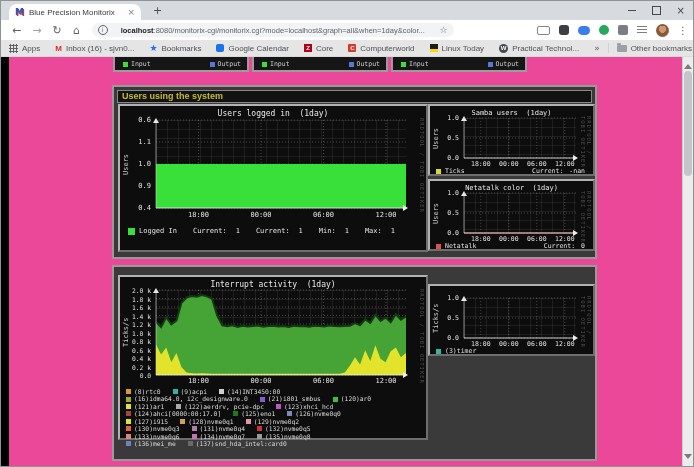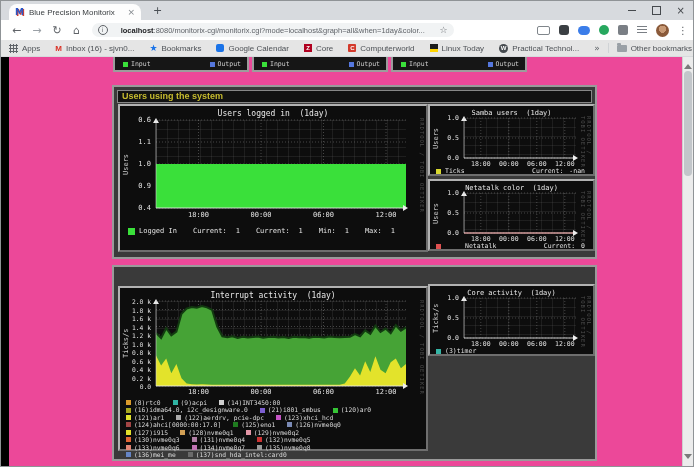--- a/index.html
+++ b/index.html
@@ -311,33 +311,33 @@
               <line x1="0" y1="0" x2="0" y2="40" stroke="rgba(215,215,215,.6)" stroke-width="1"></line>
               <line x1="0" y1="40" x2="112" y2="40" stroke="rgba(235,235,235,.85)" stroke-width="1"></line>
             </svg>
           </div>
         <div class="xticks" style="left:34px;top:54px;width:112px;height:7px;">
             <span class="xt" style="left: 15%;">18:00</span>
             <span class="xt" style="left: 40%;">00:00</span>
             <span class="xt" style="left: 65%;">06:00</span>
             <span class="xt" style="left: 90%;">12:00</span>
           </div>
-        <div class="leg" style="left:6px;top:61px;font-size:6.5px;gap:20px;">
+        <div class="leg" style="left:6px;top:61px;font-size:6.5px;">
           <span class="sw" style="width: 5px; height: 5px; background: rgb(224, 80, 80);"></span><span>Netatalk</span>
         </div>
         <div class="leg" style="right:8px;top:61px;font-size:6.5px;">
           <span>Current:</span><span style="margin-left:6px;">0</span>
         </div>
         <div class="wm" style="right:1px;top:10px;">RRDTOOL / TOBI OETIKER</div>
       </div>
     </div>
 
     <div class="sec" style="left:103px;top:208px;width:485px;height:196px;">
 
-      <div class="gpanel" style="left:4px;top:19px;width:310px;height:165px;">
+      <div class="gpanel" style="left:4px;top:8px;width:310px;height:165px;">
         <div class="gt">Interrupt activity  (1day)</div>
         <div class="ylab" style="left:2px;top:13px;height:85px;">Ticks/s</div>
         <div class="yticks" style="left:2px;top:13px;height:85px;width:31px;font-size:6.3px;">
             <span class="yt" style="top: 0%;">2.0 k</span>
             <span class="yt" style="top: 10%;">1.8 k</span>
             <span class="yt" style="top: 20%;">1.6 k</span>
             <span class="yt" style="top: 30%;">1.4 k</span>
             <span class="yt" style="top: 40%;">1.2 k</span>
             <span class="yt" style="top: 50%;">1.0 k</span>
             <span class="yt" style="top: 60%;">0.8 k</span>
@@ -452,21 +452,20 @@
                 <span>(136)mei_me</span>
               </span><span class="litem">
                 <span class="sw5" style="background: rgb(106, 106, 106);"></span>
                 <span>(137)snd_hda_intel:card0</span>
               </span></div>
           </div>
         <div class="wm" style="right:1px;top:12px;">RRDTOOL / TOBI OETIKER</div>
       </div>
 
       <div class="gpanel mini" style="left:314px;top:17px;width:167px;height:72px;">
-        <div class="gt">Core activity  (1day)</div>
         <div class="ylab" style="left:2px;top:12px;height:40px;">Ticks/s</div>
         <div class="yticks" style="left:2px;top:12px;height:40px;width:29px;">
             <span class="yt" style="top: 0%;">1.0</span>
             <span class="yt" style="top: 50%;">0.5</span>
             <span class="yt" style="top: 100%;">0.0</span>
           </div>
         <div class="plot" style="left:34px;top:12px;width:112px;height:40px;">
             <svg width="112" height="40" style="position: absolute; left: 0px; top: 0px; overflow: visible;">
               <line x1="0" y1="0" x2="112" y2="0" stroke="rgba(140,140,140,.45)" stroke-width="1" stroke-dasharray="1,2"></line>
               <line x1="0" y1="20" x2="112" y2="20" stroke="rgba(140,140,140,.45)" stroke-width="1" stroke-dasharray="1,2"></line>

